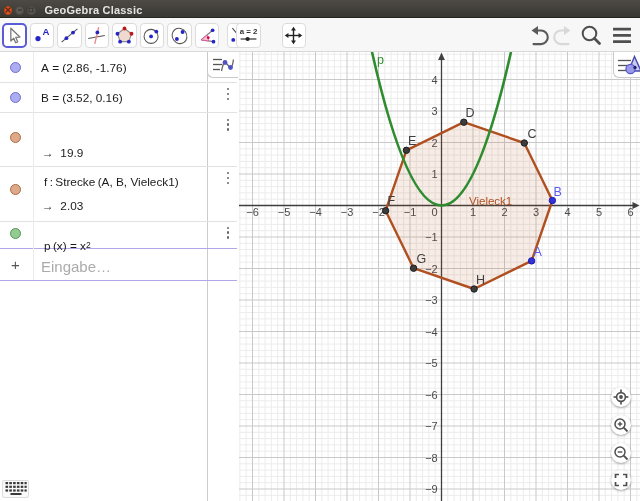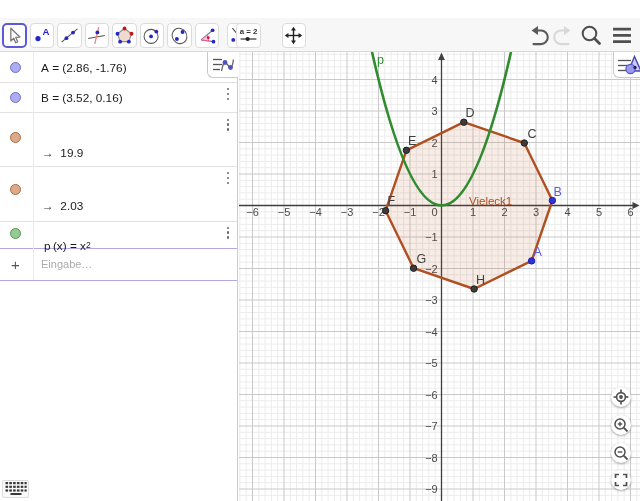--- a/index.html
+++ b/index.html
@@ -3,41 +3,62 @@
 *{margin:0;padding:0;box-sizing:border-box}
 html,body{width:640px;height:501px;overflow:hidden;font-family:"Liberation Sans",sans-serif}
 #app{position:relative;width:640px;height:501px;background:#fff}
 #titlebar{position:absolute;left:0;top:0;width:640px;height:18px;background:linear-gradient(#4d4a45,#3a3833);border-bottom:1px solid #272622}
 .wbtn{position:absolute;top:6px;width:8.5px;height:8.5px;border-radius:50%;border:1px solid;display:flex;align-items:center;justify-content:center}
 #wtitle{position:absolute;left:44.5px;top:3.5px;color:#e6e4e1;font-size:11px;font-weight:bold;letter-spacing:0.2px}
 #toolbar{position:absolute;left:0;top:18px;width:640px;height:34px;background:#f7f7f7;border-bottom:1px solid #d8d8d8}
 .tbox{position:absolute;top:5px;width:24.5px;height:24.5px;background:#fff;border:1px solid #dcdcdc;border-radius:4px;display:flex;align-items:center;justify-content:center}
 .tbox.sel{border:2px solid #5b5bd6;border-radius:5px}
 #tbr{position:absolute;right:0;top:0}
-#algebra{position:absolute;left:0;top:52px;width:238px;height:449px;background:#fff;border-right:1px solid #ccc}
+#algebra{position:absolute;left:0;top:52px;width:208px;height:449px;background:#fff;border-right:1px solid #ccc}
 .hline{position:absolute;left:0;width:237px;height:1px;background:#e2e2e2}
 .pline{position:absolute;left:0;width:237px;height:1px;background:#b3a6ea}
 #vsep{position:absolute;left:33px;top:0;width:1px;height:228px;background:#ececec}
 .marble{position:absolute;left:10px;width:11px;height:11px;border-radius:50%;border:1.6px solid}
 .atext{position:absolute;font-size:11.8px;color:#1b1b1b;white-space:nowrap}
 .atext sup{font-size:8.5px;vertical-align:2.5px}
 .arr{color:#333}
 .dots{position:absolute;left:227px}
 .dots i{display:block;width:2.4px;height:2.4px;border-radius:50%;background:#666;margin-bottom:2.6px}
 #plus{position:absolute;left:11px;top:204px;font-size:15px;color:#555}
-#eingabe{position:absolute;left:41px;top:205.5px;font-size:11px;color:#ababab}
+#eingabe{position:absolute;left:41px;top:205.5px;font-size:15px;color:#ababab}
 #rowicon{position:absolute;left:207px;top:0;width:31px;height:26px;background:#fff;border:1px solid #c9c9c9;border-top:none;border-right:none;border-radius:0 0 0 6px}
 #graphics{position:absolute;left:239px;top:52px;width:401px;height:449px;background:#fff;overflow:hidden}
 #gfx{position:absolute;left:-1px;top:0}
 #gset{position:absolute;right:0;top:0;width:27px;height:26px;background:#fff;border:1px solid #c9c9c9;border-top:none;border-right:none;border-radius:0 0 0 6px}
 .zbtn{position:absolute;left:611px;width:20px;height:20px;background:#fff;border-radius:50%;box-shadow:0 1px 2.5px rgba(0,0,0,0.35);display:flex;align-items:center;justify-content:center}
 #keyb{position:absolute;left:2px;top:479.5px;width:27px;height:18px;background:#fafafa;border:1px solid #ddd;border-radius:2px;display:flex;align-items:center;justify-content:center}
 </style></head>
 <body>
 <div id="app">
+<div id="titlebar">
+<div class="wbtn" style="left:3.8px;background:#e4562b;border-color:#b8431a">
+        <svg width="6" height="6" viewBox="0 0 6 6">
+          <g stroke="#68290f" stroke-width="1.5" stroke-linecap="round">
+            <line x1="1" y1="1" x2="5" y2="5"></line>
+            <line x1="5" y1="1" x2="1" y2="5"></line>
+          </g>
+        </svg>
+      </div>
+<div class="wbtn" style="left:15.4px;background:#5d5a54;border-color:#4a4741">
+        <svg width="6" height="6" viewBox="0 0 6 6">
+          <line x1="1" y1="3" x2="5" y2="3" stroke="#3b3934" stroke-width="1.4"></line>
+        </svg>
+      </div>
+<div class="wbtn" style="left:27px;background:#5d5a54;border-color:#4a4741">
+        <svg width="6" height="6" viewBox="0 0 6 6">
+          <rect x="1.2" y="1.2" width="3.6" height="3.6" fill="none" stroke="#3b3934" stroke-width="1.2"></rect>
+        </svg>
+      </div>
+<span id="wtitle">GeoGebra Classic</span>
+</div>
 <div id="toolbar">
       <div class="tbox sel" style="left:2px">
         <svg width="21" height="21" viewBox="0 0 24 24">
           <path d="M8 3.5 L8 18.5 L11.4 15.2 L13.6 20.5 L16 19.4 L13.8 14.2 L18.6 13.8 Z" fill="#fff" stroke="#787878" stroke-width="1.5" stroke-linejoin="round"></path>
         </svg>
       </div>
       <div class="tbox" style="left:29.5px">
         <svg width="21" height="21" viewBox="0 0 24 24">
           <circle cx="8" cy="15.5" r="3" fill="#2525c8"></circle>
           <text x="13" y="11" font-size="11" font-weight="bold" fill="#2525c8" font-family="&quot;Liberation Sans&quot;,sans-serif">A</text>
@@ -146,20 +167,21 @@
 <div class="pline" style="top:227.5px"></div>
 <div id="vsep"></div>
 <div class="marble" style="top:9.5px;border-color:#6e6ed2;background:#acacf0"></div>
 <div class="marble" style="top:39.5px;border-color:#6e6ed2;background:#acacf0"></div>
 <div class="marble" style="top:80.0px;border-color:#b06a40;background:#dcaa8b"></div>
 <div class="marble" style="top:132.0px;border-color:#b06a40;background:#dcaa8b"></div>
 <div class="marble" style="top:176.0px;border-color:#4f9a4f;background:#93cb93"></div>
 <div class="atext" style="left:41px;top:8.5px">A&nbsp;=&nbsp;(2.86, -1.76)</div>
 <div class="atext" style="left:41px;top:38.5px">B&nbsp;=&nbsp;(3.52, 0.16)</div>
 <div class="atext" style="left:42px;top:94px"><span class="arr">→</span>&nbsp;&nbsp;19.9</div>
+<div class="atext" style="left:44px;top:122.5px">f : Strecke (A, B, Vieleck1)</div>
 <div class="atext" style="left:42px;top:147px"><span class="arr">→</span>&nbsp;&nbsp;2.03</div>
 <div class="atext" style="left:44px;top:187px">p (x)&nbsp;=&nbsp;x<sup>2</sup></div>
 <div class="dots" style="top:36px">
         <i></i>
         <i></i>
         <i></i>
       </div>
 <div class="dots" style="top:66.5px">
         <i></i>
         <i></i>

